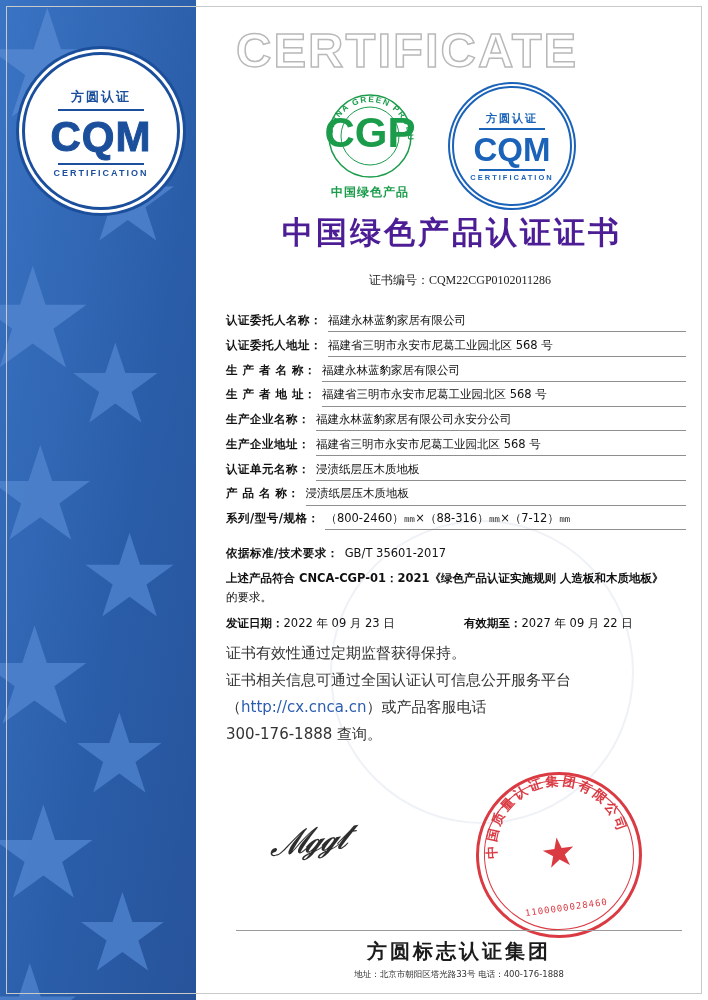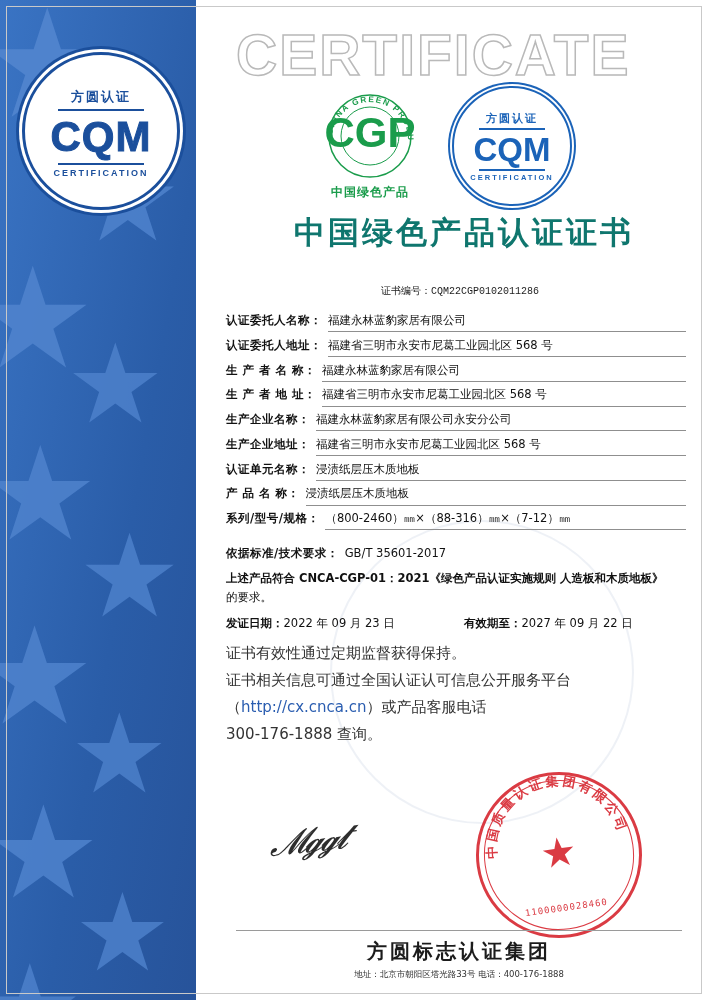--- a/index.html
+++ b/index.html
@@ -62,21 +62,21 @@
     font-family:"Liberation Sans", sans-serif;
     font-size:9px;letter-spacing:2px;font-weight:bold;
   }
   .cqm-seal .bar{
     width:86px;height:2px;background:#1b4f9c;margin:3px 0;
   }
   
   .ghost-title{
     position:absolute;left:236px;top:22px;
     font-family:"Liberation Sans", sans-serif;
-    font-size:57px;font-weight:bold;letter-spacing:2px;
+    font-size:49px;font-weight:bold;letter-spacing:2px;
     color:transparent;
     -webkit-text-stroke:1.5px #b9b9b9;
     white-space:nowrap;
   }
   
   .logos{
     position:absolute;left:310px;top:88px;width:290px;height:112px;
   }
   .cgp-logo{
     position:absolute;left:0;top:0;width:120px;height:112px;
@@ -108,31 +108,31 @@
     box-shadow:0 0 0 2px #fff,0 0 0 4px #1b63b8;
     display:flex;flex-direction:column;align-items:center;justify-content:center;
     color:#1b63b8;background:#fff;
   }
   .cqm-logo2 .t{font-family:"DejaVu Sans",sans-serif;font-size:11px;font-weight:bold;letter-spacing:2px;}
   .cqm-logo2 .m{font-family:"Liberation Sans",sans-serif;font-size:33px;font-weight:bold;line-height:1;margin:1px 0;}
   .cqm-logo2 .b{font-family:"Liberation Sans",sans-serif;font-size:7.5px;font-weight:bold;letter-spacing:2px;}
   .cqm-logo2 .bar{width:66px;height:2px;background:#1b63b8;margin:2px 0;}
   
   .doc-title{
-    position:absolute;left:244px;top:212px;width:440px;
+    position:absolute;left:232px;top:212px;width:440px;
     text-align:center;
     font-family:"DejaVu Sans", sans-serif;
-    font-size:31px;font-weight:bold;color:#0f766e;
+    font-size:31px;font-weight:bold;color:#4c1d95;
     letter-spacing:3px;
   }
   .cert-no{
-    position:absolute;left:240px;top:284px;width:440px;
+    position:absolute;left:240px;top:272px;width:440px;
     text-align:center;
-    font-family:Liberation Mono, monospace;
-    font-size:10px;color:#222;
+    font-family:Liberation Serif, serif;
+    font-size:12px;color:#222;
   }
   
   .fields{
     position:absolute;left:226px;top:312px;width:460px;
   }
   .row{
     display:flex;align-items:baseline;
     margin-bottom:4.5px;
     font-family:"DejaVu Sans", sans-serif;
     font-size:11.5px;color:#111;

